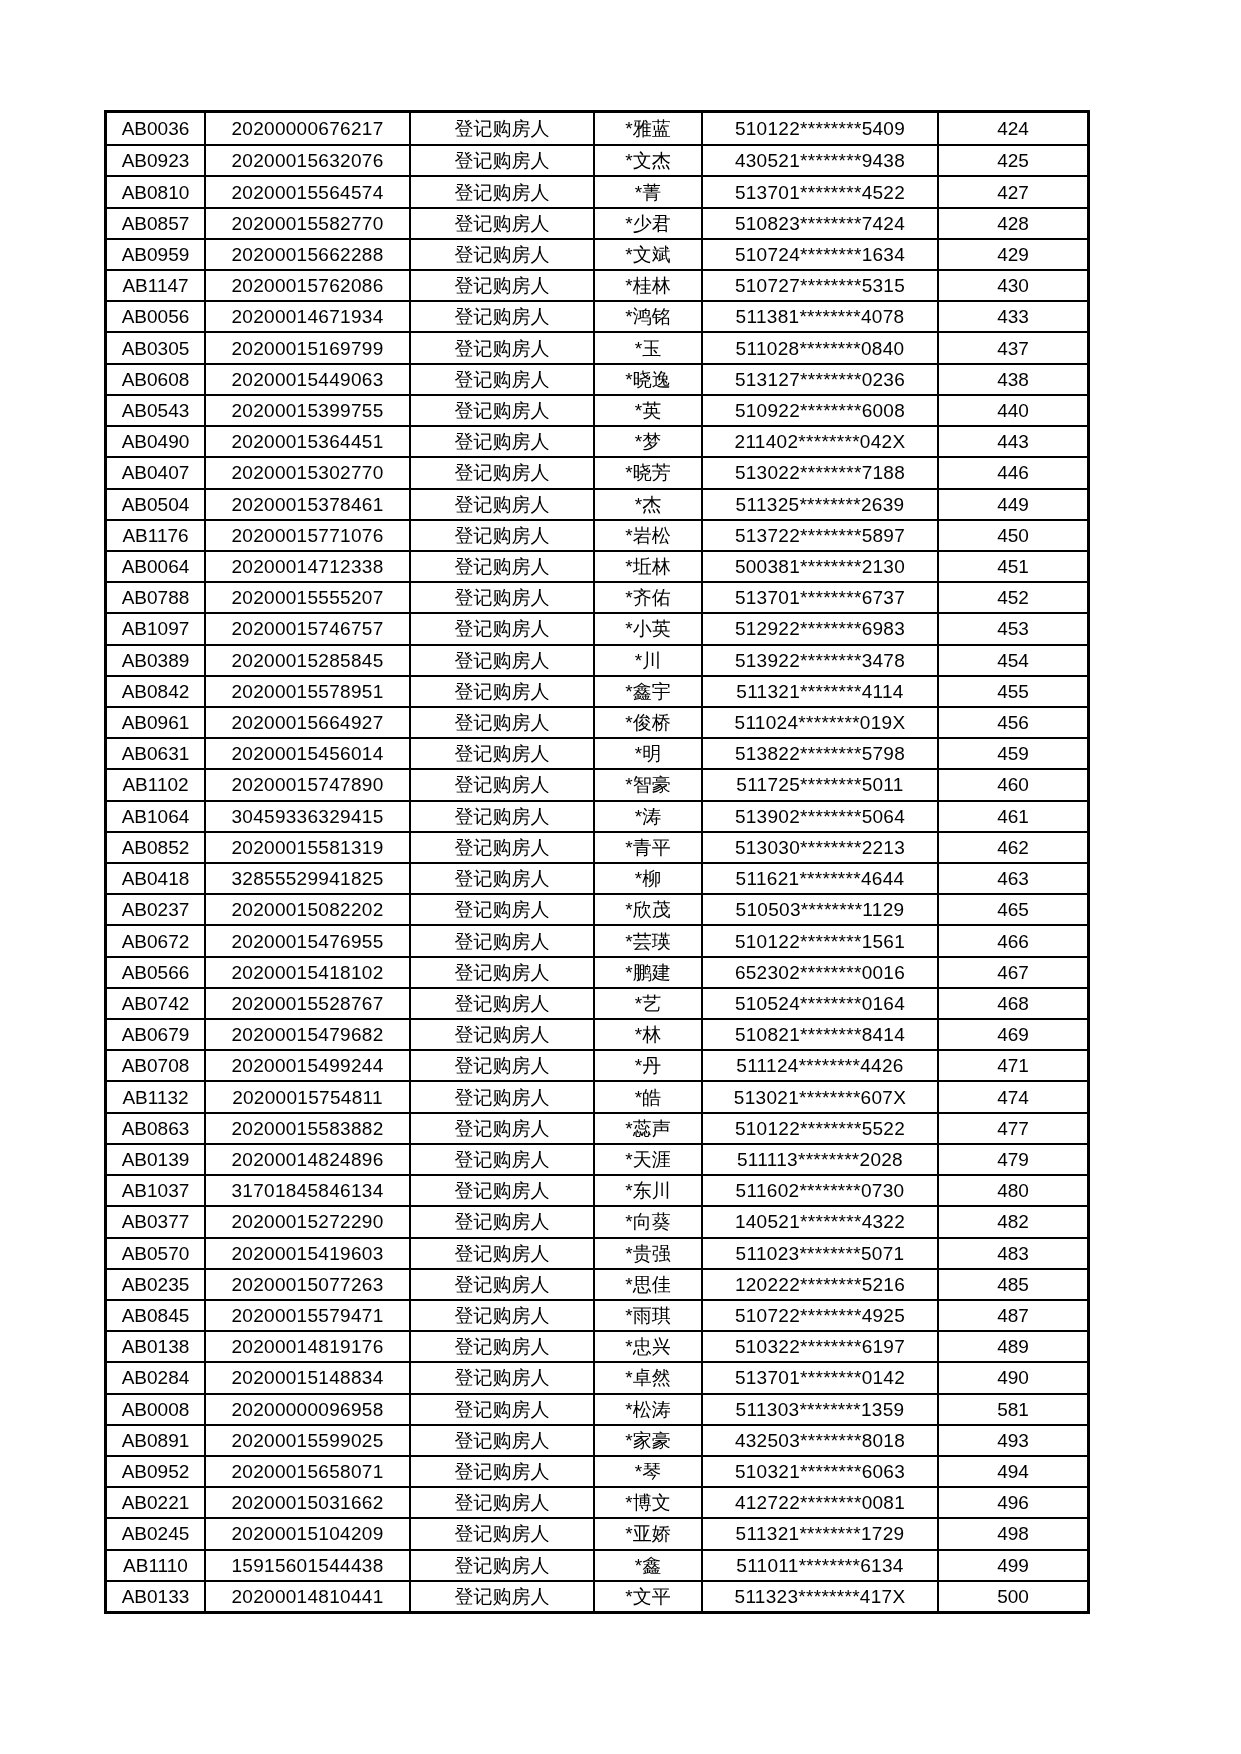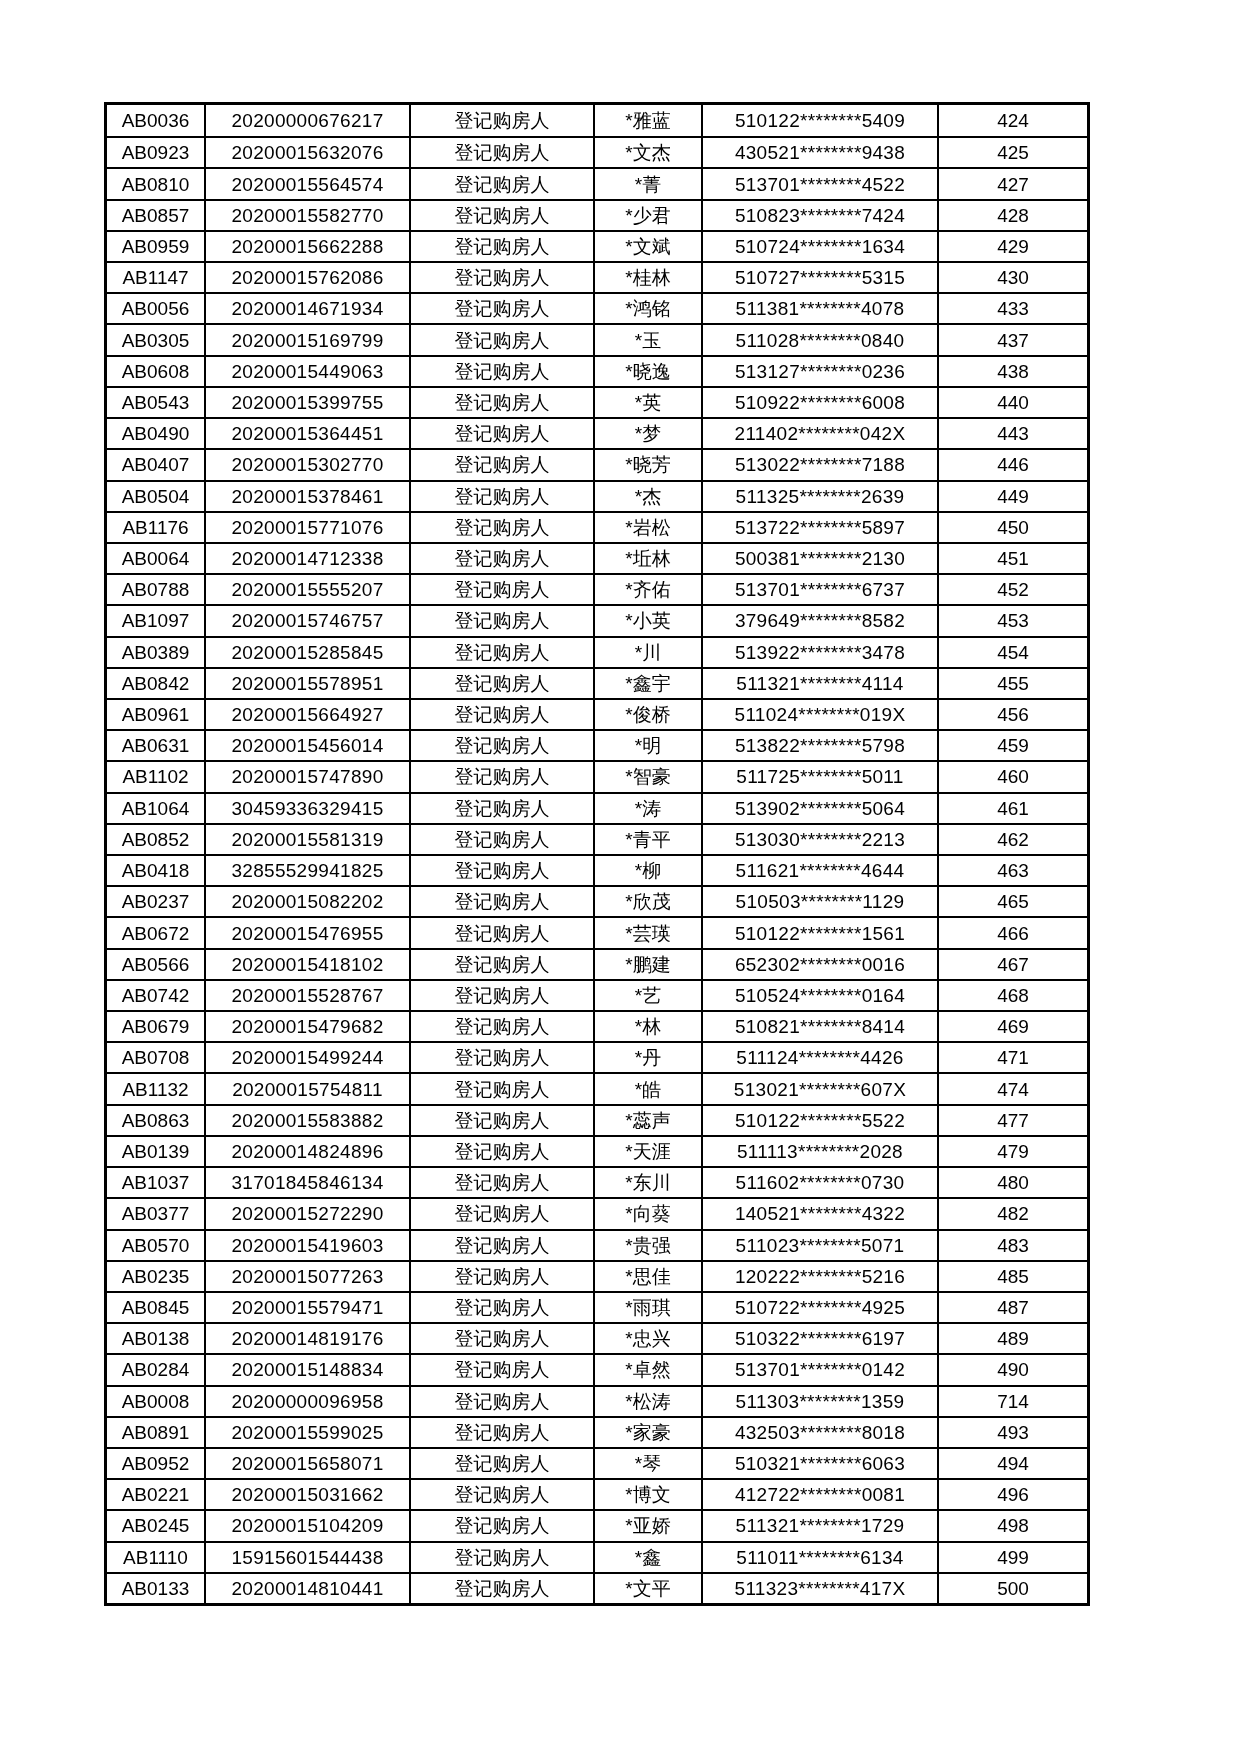--- a/index.html
+++ b/index.html
@@ -11,21 +11,21 @@
     position: relative;
     width: 1241px;
     height: 1754px;
     background: #ffffff;
     font-family: "Liberation Sans", "DejaVu Sans", sans-serif;
     color: #000000;
   }
   .buyers-table {
     position: absolute;
     left: 104px;
-    top: 102px;
+    top: 110px;
     width: 986px;
     height: 1504px;
     box-sizing: border-box;
     border: 3px solid #000000;
     display: grid;
     grid-template-rows: repeat(48, 1fr);
   }
   .trow {
     display: grid;
     grid-template-columns: 97px 205px 184px 108px 236px auto;
@@ -199,21 +199,21 @@
         <div class="cell name-cell">*齐佑</div>
         <div class="cell id-cell">513701********6737</div>
         <div class="cell seq-cell">452</div>
       </div>
 
       <div class="trow">
         <div class="cell code-cell">AB1097</div>
         <div class="cell reg-cell">20200015746757</div>
         <div class="cell role-cell">登记购房人</div>
         <div class="cell name-cell">*小英</div>
-        <div class="cell id-cell">379649********8582</div>
+        <div class="cell id-cell">512922********6983</div>
         <div class="cell seq-cell">453</div>
       </div>
 
       <div class="trow">
         <div class="cell code-cell">AB0389</div>
         <div class="cell reg-cell">20200015285845</div>
         <div class="cell role-cell">登记购房人</div>
         <div class="cell name-cell">*川</div>
         <div class="cell id-cell">513922********3478</div>
         <div class="cell seq-cell">454</div>
@@ -425,21 +425,21 @@
         <div class="cell id-cell">513701********0142</div>
         <div class="cell seq-cell">490</div>
       </div>
 
       <div class="trow">
         <div class="cell code-cell">AB0008</div>
         <div class="cell reg-cell">20200000096958</div>
         <div class="cell role-cell">登记购房人</div>
         <div class="cell name-cell">*松涛</div>
         <div class="cell id-cell">511303********1359</div>
-        <div class="cell seq-cell">714</div>
+        <div class="cell seq-cell">581</div>
       </div>
 
       <div class="trow">
         <div class="cell code-cell">AB0891</div>
         <div class="cell reg-cell">20200015599025</div>
         <div class="cell role-cell">登记购房人</div>
         <div class="cell name-cell">*家豪</div>
         <div class="cell id-cell">432503********8018</div>
         <div class="cell seq-cell">493</div>
       </div>

